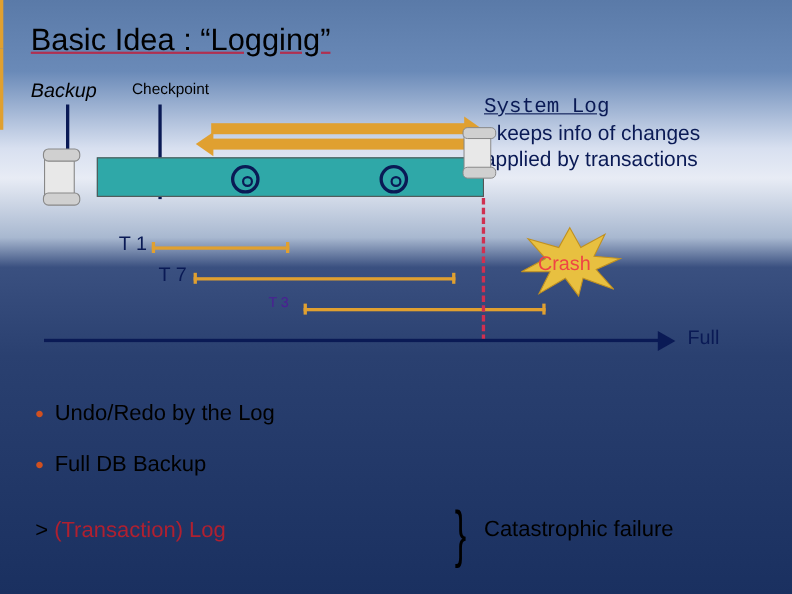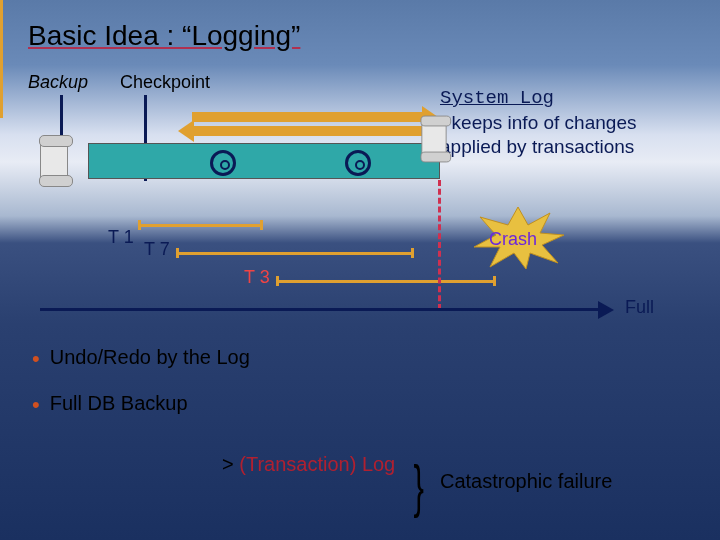--- a/index.html
+++ b/index.html
@@ -17,21 +17,21 @@
   .title {
     position: absolute;
     left: 28px; top: 20px;
     font-size: 28px;
     text-decoration: underline;
     text-decoration-color: #b03050;
     color: #000;
     text-align: center;
   }
   .label-backup { position: absolute; left: 28px; top: 72px; font-size: 18px; font-style: italic; }
-  .label-checkpoint { position: absolute; left: 120px; top: 72px; font-size: 18px; }
+  .label-checkpoint { position: absolute; left: 120px; top: 72px; font-size: 14px; }
   .syslog {
     position: absolute; left: 440px; top: 85px; font-size: 19px; color: #0a1a55;
     line-height: 1.3;
   }
   .syslog .u { text-decoration: underline; font-family: Liberation Mono, monospace; }
   .scroll-icon {
     position: absolute; left: 40px; top: 140px; width: 28px; height: 42px;
     background: #e8e8e8; border: 1px solid #888; border-radius: 4px 4px 0 0;
   }
   .scroll-icon::before {
@@ -66,23 +66,23 @@
     position: absolute; width: 26px; height: 26px; border: 3px solid #0a1a55; border-radius: 50%;
     background: transparent;
   }
   .disk::after {
     content:""; position:absolute; left:7px; top:7px; width:6px; height:6px;
     border:2px solid #0a1a55; border-radius:50%;
   }
   .disk1 { left: 210px; top: 150px; }
   .disk2 { left: 345px; top: 150px; }
   .scroll2 { left: 420px; top: 118px; transform: scale(0.9); }
-  .t1 { position:absolute; left:108px; top:227px; color:#0a1a55; font-size:18px; }
+  .t1 { position:absolute; left:108px; top:211px; color:#0a1a55; font-size:18px; }
   .t2 { position:absolute; left:144px; top:239px; color:#0a1a55; font-size:18px; }
-  .t3 { position:absolute; left:244px; top:267px; color:#ef4444; font-size:18px; }
+  .t3 { position:absolute; left:244px; top:267px; color:#4c1d95; font-size:13px; }
   .bar { position:absolute; height:3px; background:#e0a030; }
   .bar.vstub::before, .bar.vstub::after {
     content:""; position:absolute; width:3px; height:10px; background:#e0a030; top:-4px;
   }
   .bar.vstub::before { left:0; }
   .bar.vstub::after { right:0; }
   .b1 { left:138px; top:224px; width:125px; }
   .b2 { left:176px; top:252px; width:238px; }
   .b3 { left:276px; top:280px; width:220px; }
   .vline { position:absolute; width:3px; background:#0a1a55; }
@@ -91,36 +91,36 @@
   .v-disk1a { left:222px; top:178px; height:44px; width:3px; background:#e0a030; }
   .v-disk2a { left:357px; top:178px; height:74px; width:3px; background:#e0a030; }
   .crash-line {
     position:absolute; left:438px; top:180px; width:0; height:130px;
     border-left: 3px dashed #d03050;
   }
   .crash-star {
     position:absolute; left:470px; top:205px;
   }
   .crash-star span {
-    position:absolute; left:19px; top:24px; color:#6d28d9; font-size:18px; z-index:2;
+    position:absolute; left:19px; top:24px; color:#ef4444; font-size:18px; z-index:2;
   }
   .timeline {
     position:absolute; left:40px; top:308px; width:560px; height:3px; background:#0a1a55;
   }
   .timeline::after {
     content:""; position:absolute; right:-14px; top:-7px;
     border-left: 16px solid #0a1a55; border-top:9px solid transparent; border-bottom:9px solid transparent;
   }
   .time-label { position:absolute; left:625px; top:297px; color:#0a1a55; font-size:18px; }
-  .bullets { position:absolute; left:32px; top:343px; font-size:20px; line-height:1.45; }
+  .bullets { position:absolute; left:32px; top:361px; font-size:20px; line-height:1.45; }
   .bullets li { list-style:none; margin-bottom:14px; }
   .dot { color:#d05020; font-size:22px; vertical-align:middle; margin-right:10px; }
   .indent1 { margin-left:170px; }
   .indent2 { margin-left:110px; }
-  .indent3 { margin-left:190px; }
+  .indent3 { }
   .arr { font-family: Arial, sans-serif; }
   .brace {
     position:absolute; left:410px; top:456px; font-size:52px; color:#000; transform:scaleX(0.6) scaleY(1.1);
   }
   .cat { position:absolute; left:440px; top:470px; font-size:20px; }
   .red { color:#b02030; }
 </style>
 </head>
 <body>
 

